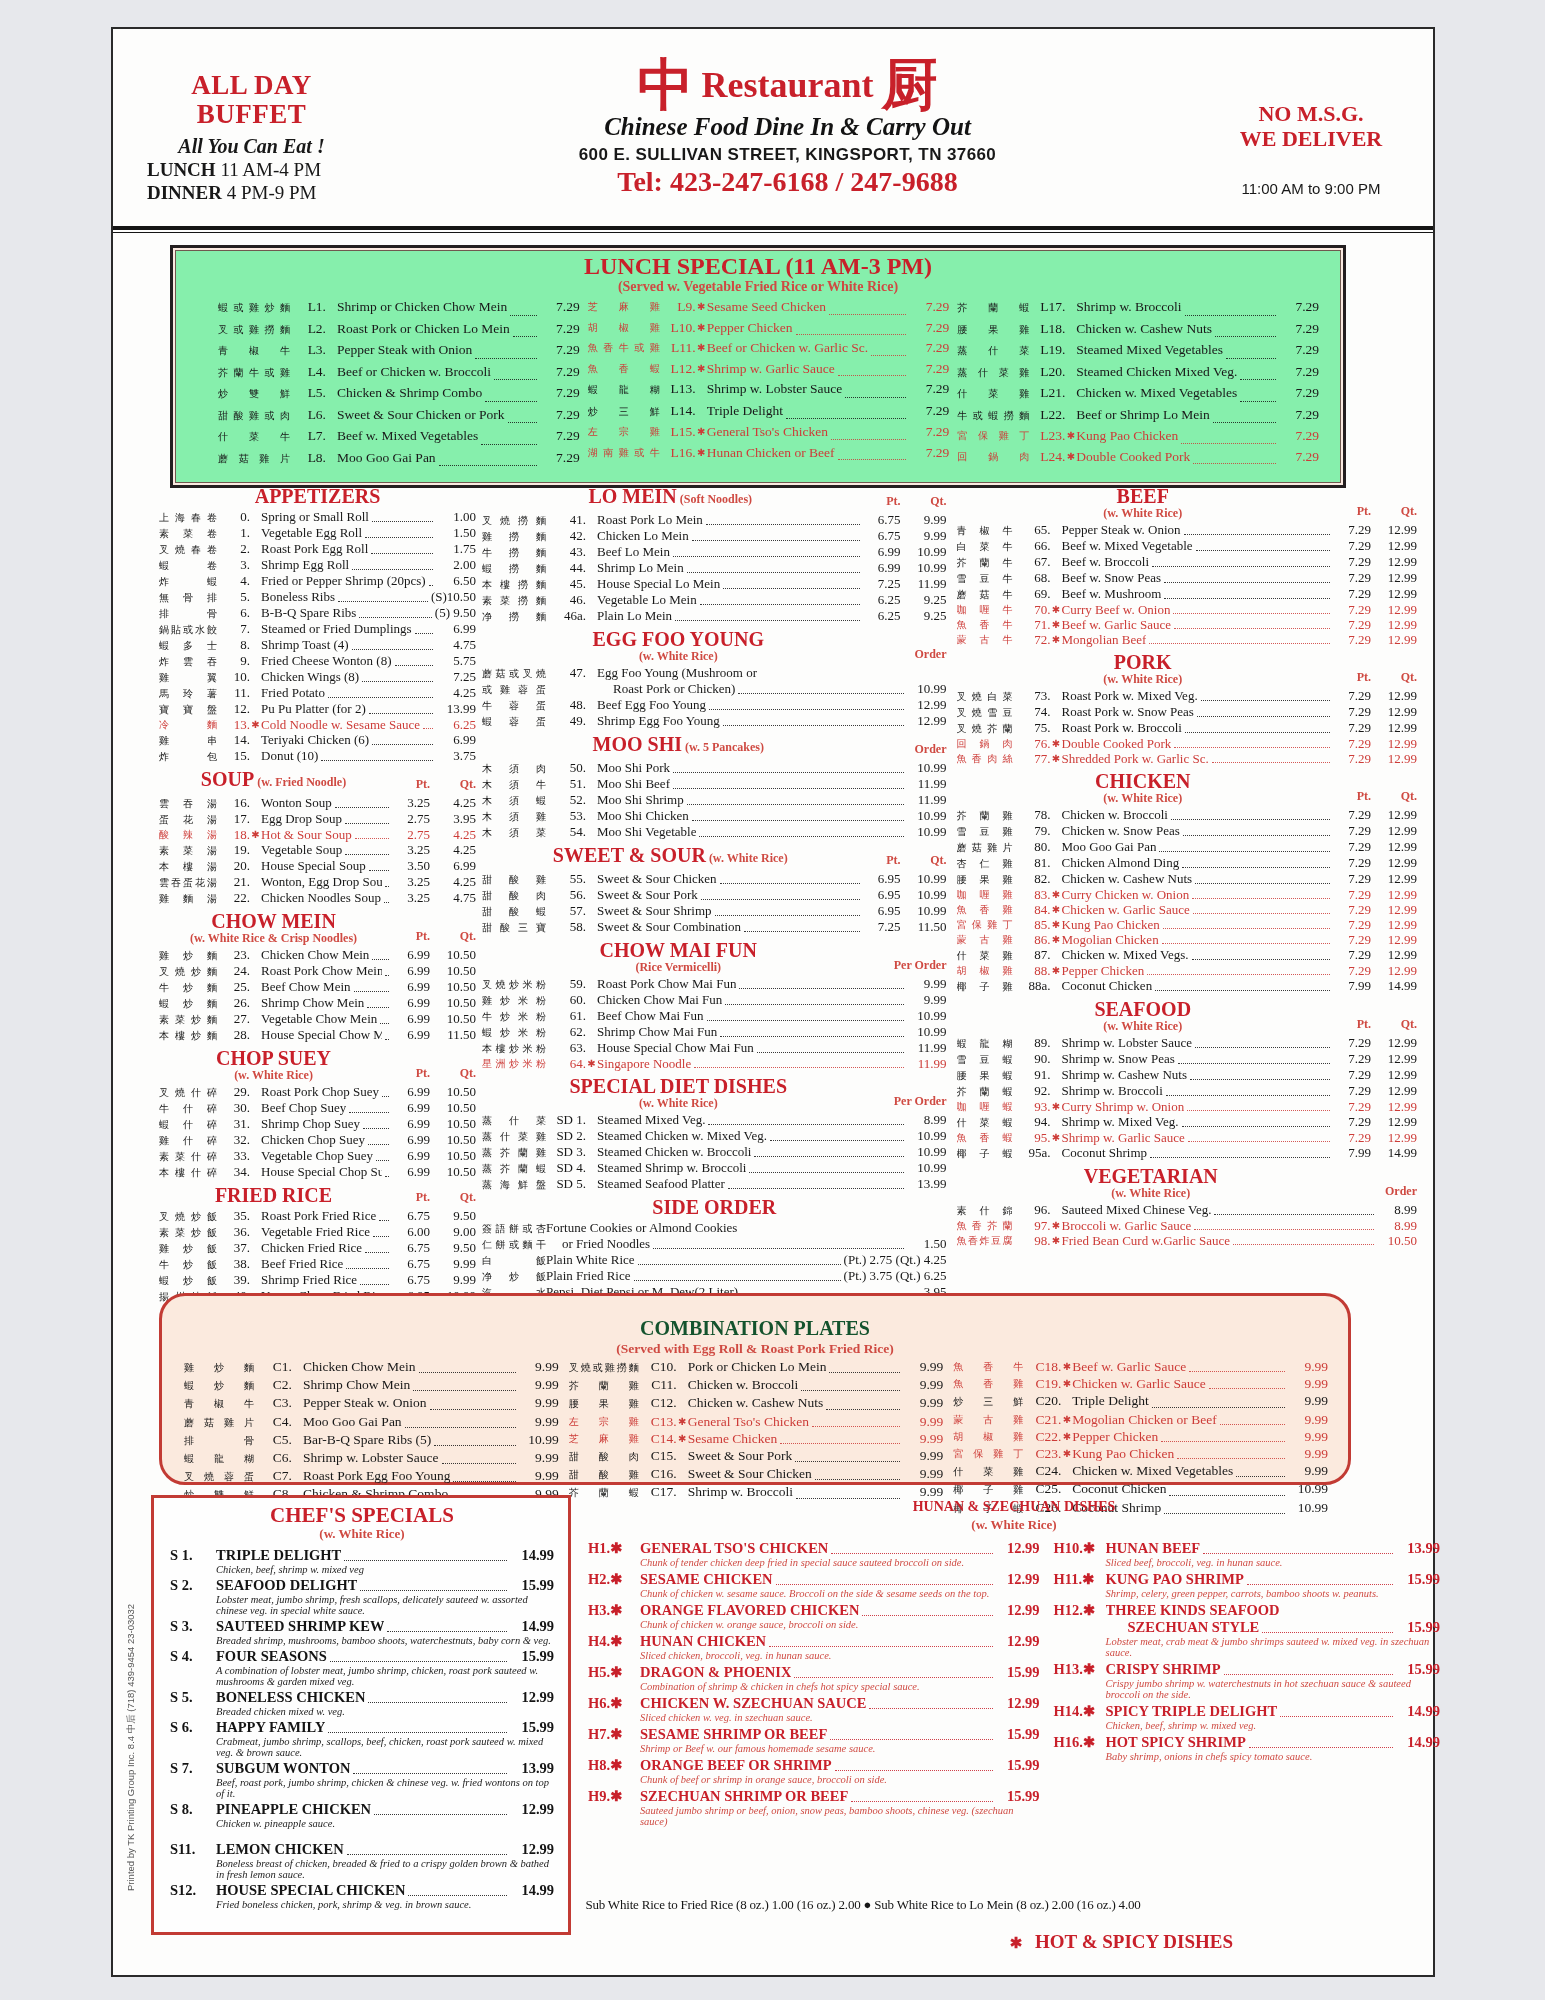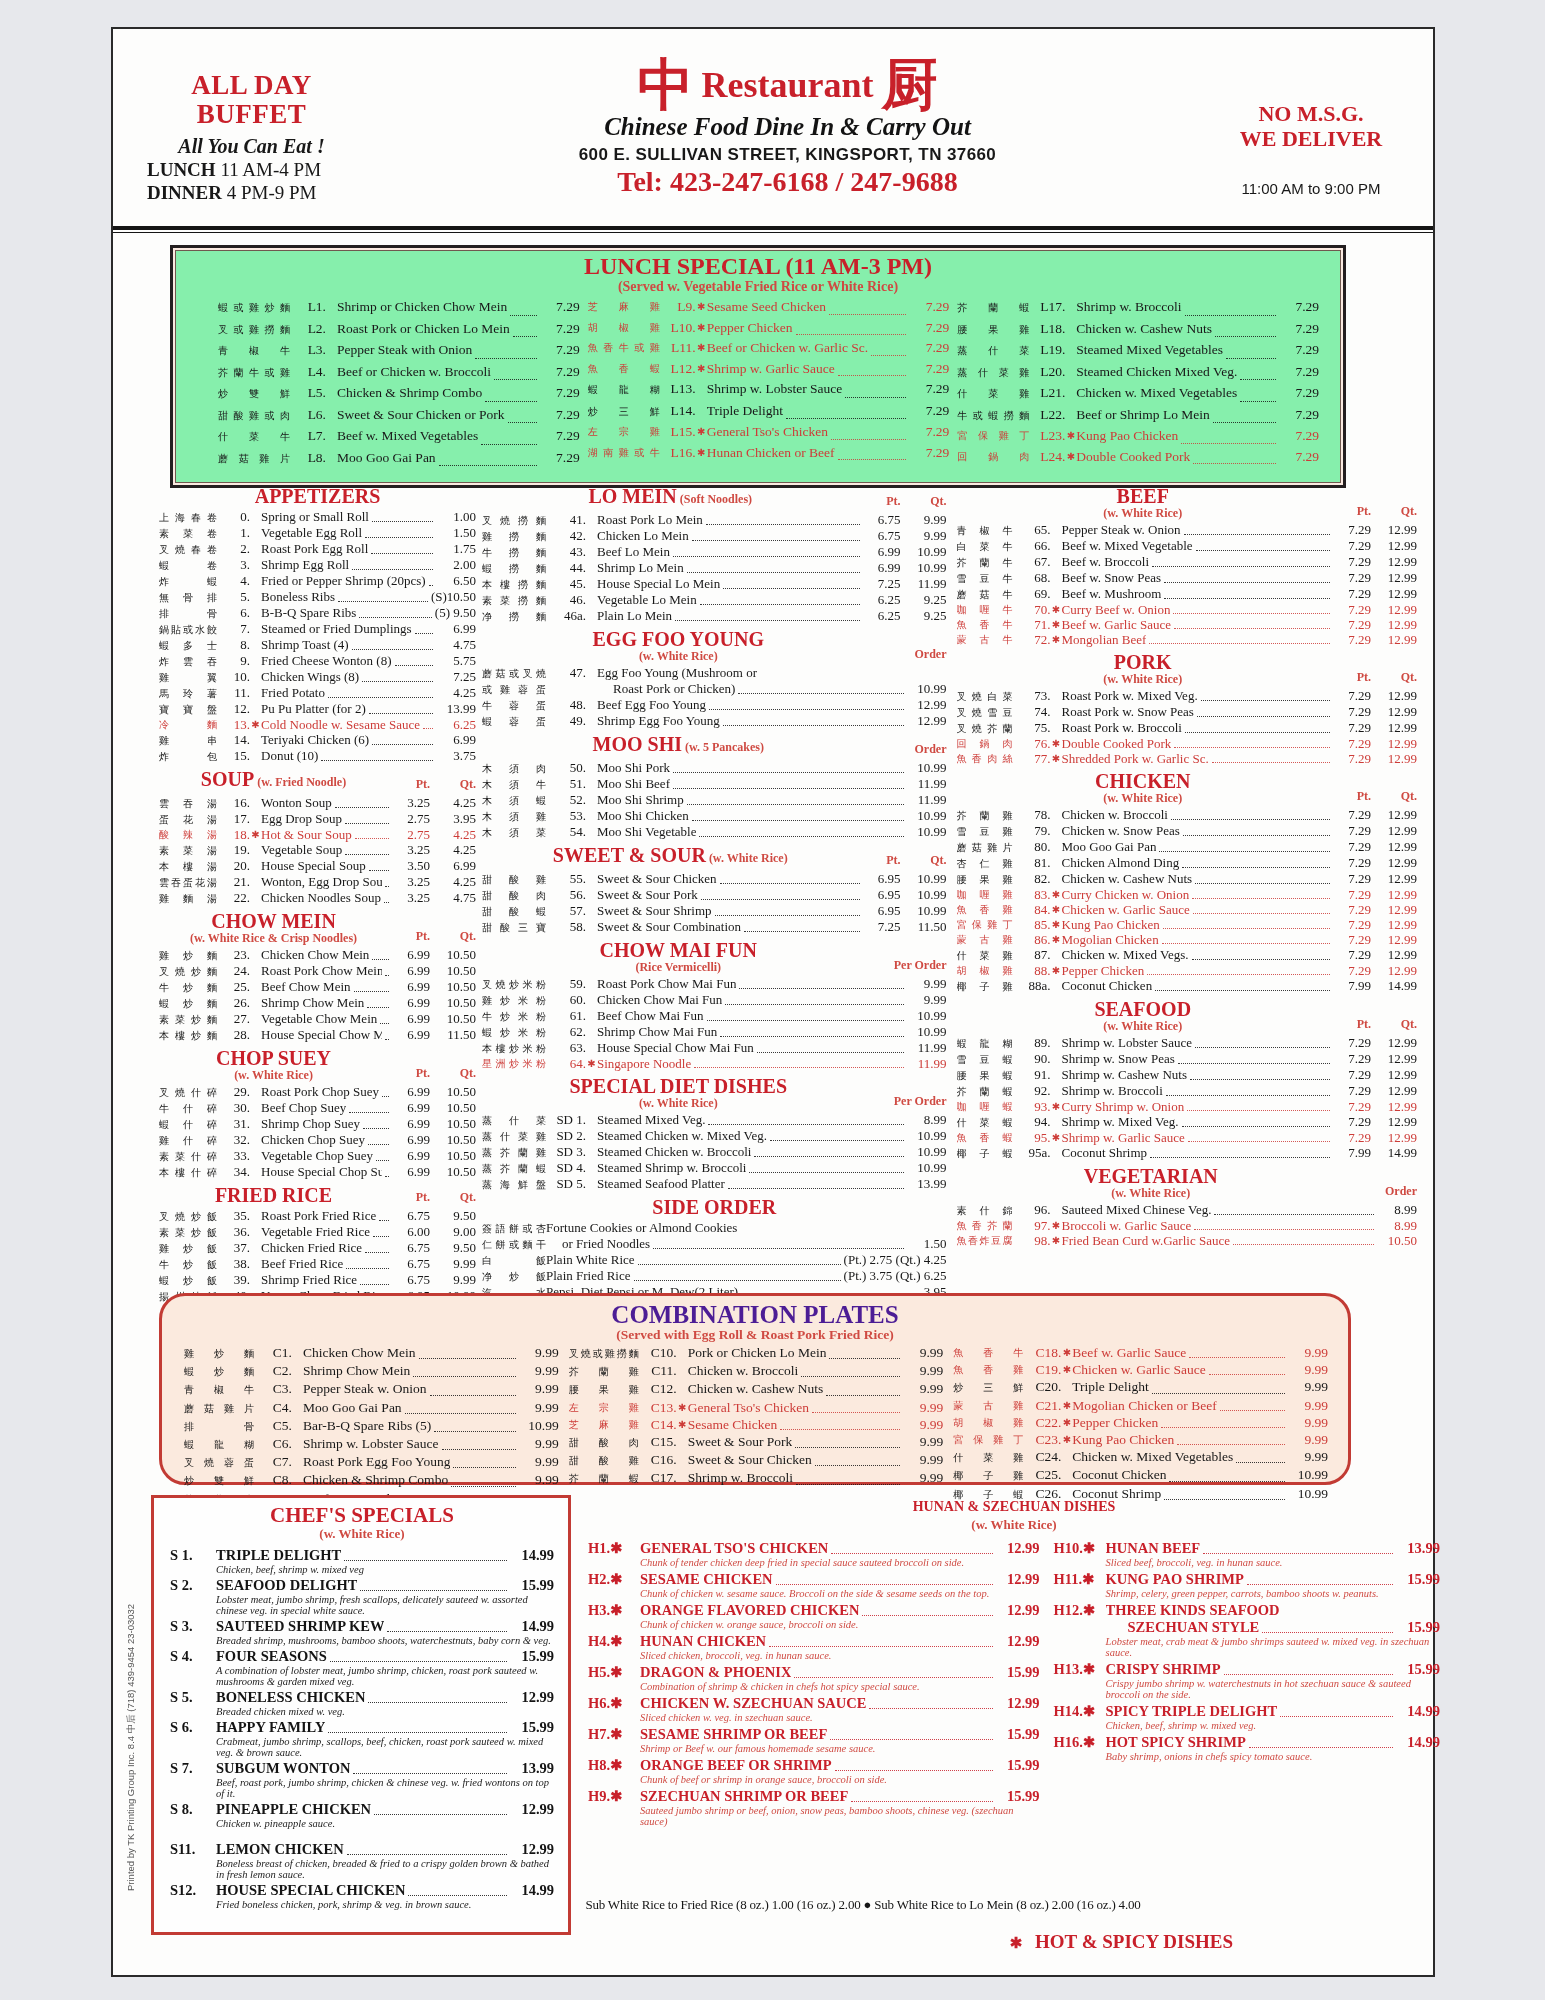--- a/index.html
+++ b/index.html
@@ -67,21 +67,21 @@
   .mcol1{width:25.2%;}
   .mcol2{width:37.4%;padding-left:6px;box-sizing:border-box;}
   .mcol3{width:37.4%;padding-left:10px;box-sizing:border-box;}
   .mcol2 .code{width:40px;}
   .mcol2 .cn{width:64px;}
   .mcol3 .code{width:38px;}
   .mcol3 .cn{width:56px;}
   
   .combo{position:absolute;left:46px;top:1264px;width:1192px;height:192px;background:#fbeade;
          border:3px solid #c23b34;border-radius:26px;box-sizing:border-box;}
-  .combo-title{color:#4c1d95;font-weight:bold;font-size:25px;text-align:center;margin-top:6px;line-height:25px;}
+  .combo-title{color:#14532d;font-weight:bold;font-size:20px;text-align:center;margin-top:20px;line-height:25px;}
   .combo-sub{color:#cf4a42;font-size:13.5px;font-weight:bold;text-align:center;line-height:15px;}
   .combo-cols{display:flex;padding:2px 20px 0 22px;}
   .combo-col{width:33%;}
   .combo-col + .combo-col{margin-left:10px;}
   .combo .row{font-size:13.5px;line-height:17.2px;}
   .combo .cn{width:70px;}
   .combo .code{width:38px;}
   
   .chefs{position:absolute;left:38px;top:1466px;width:420px;height:440px;border:3px solid #c23b34;box-sizing:border-box;background:#fefefe;padding:6px 14px 0 16px;}
   .chefs-title{color:#c8202a;font-weight:bold;font-size:21px;text-align:center;line-height:23px;}

